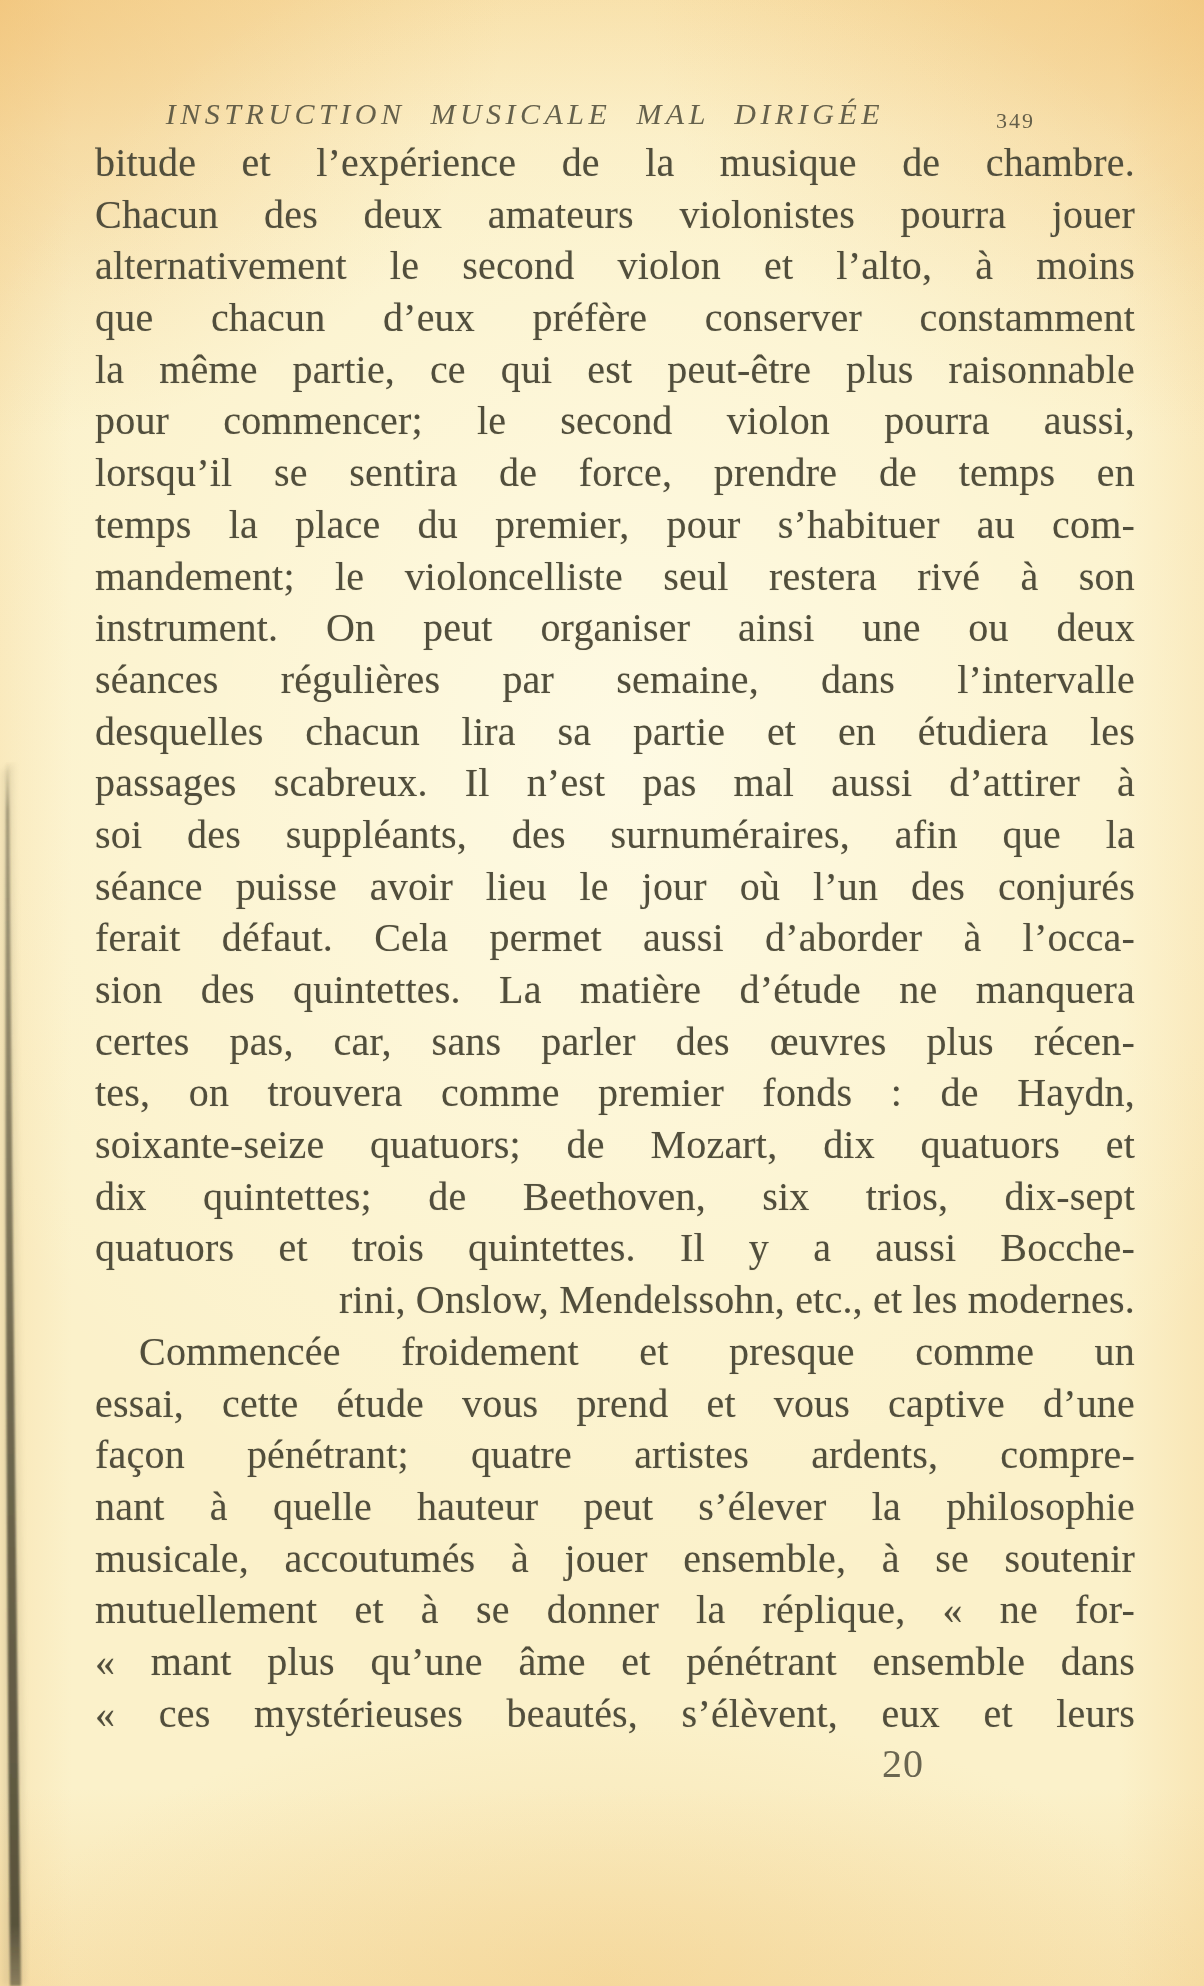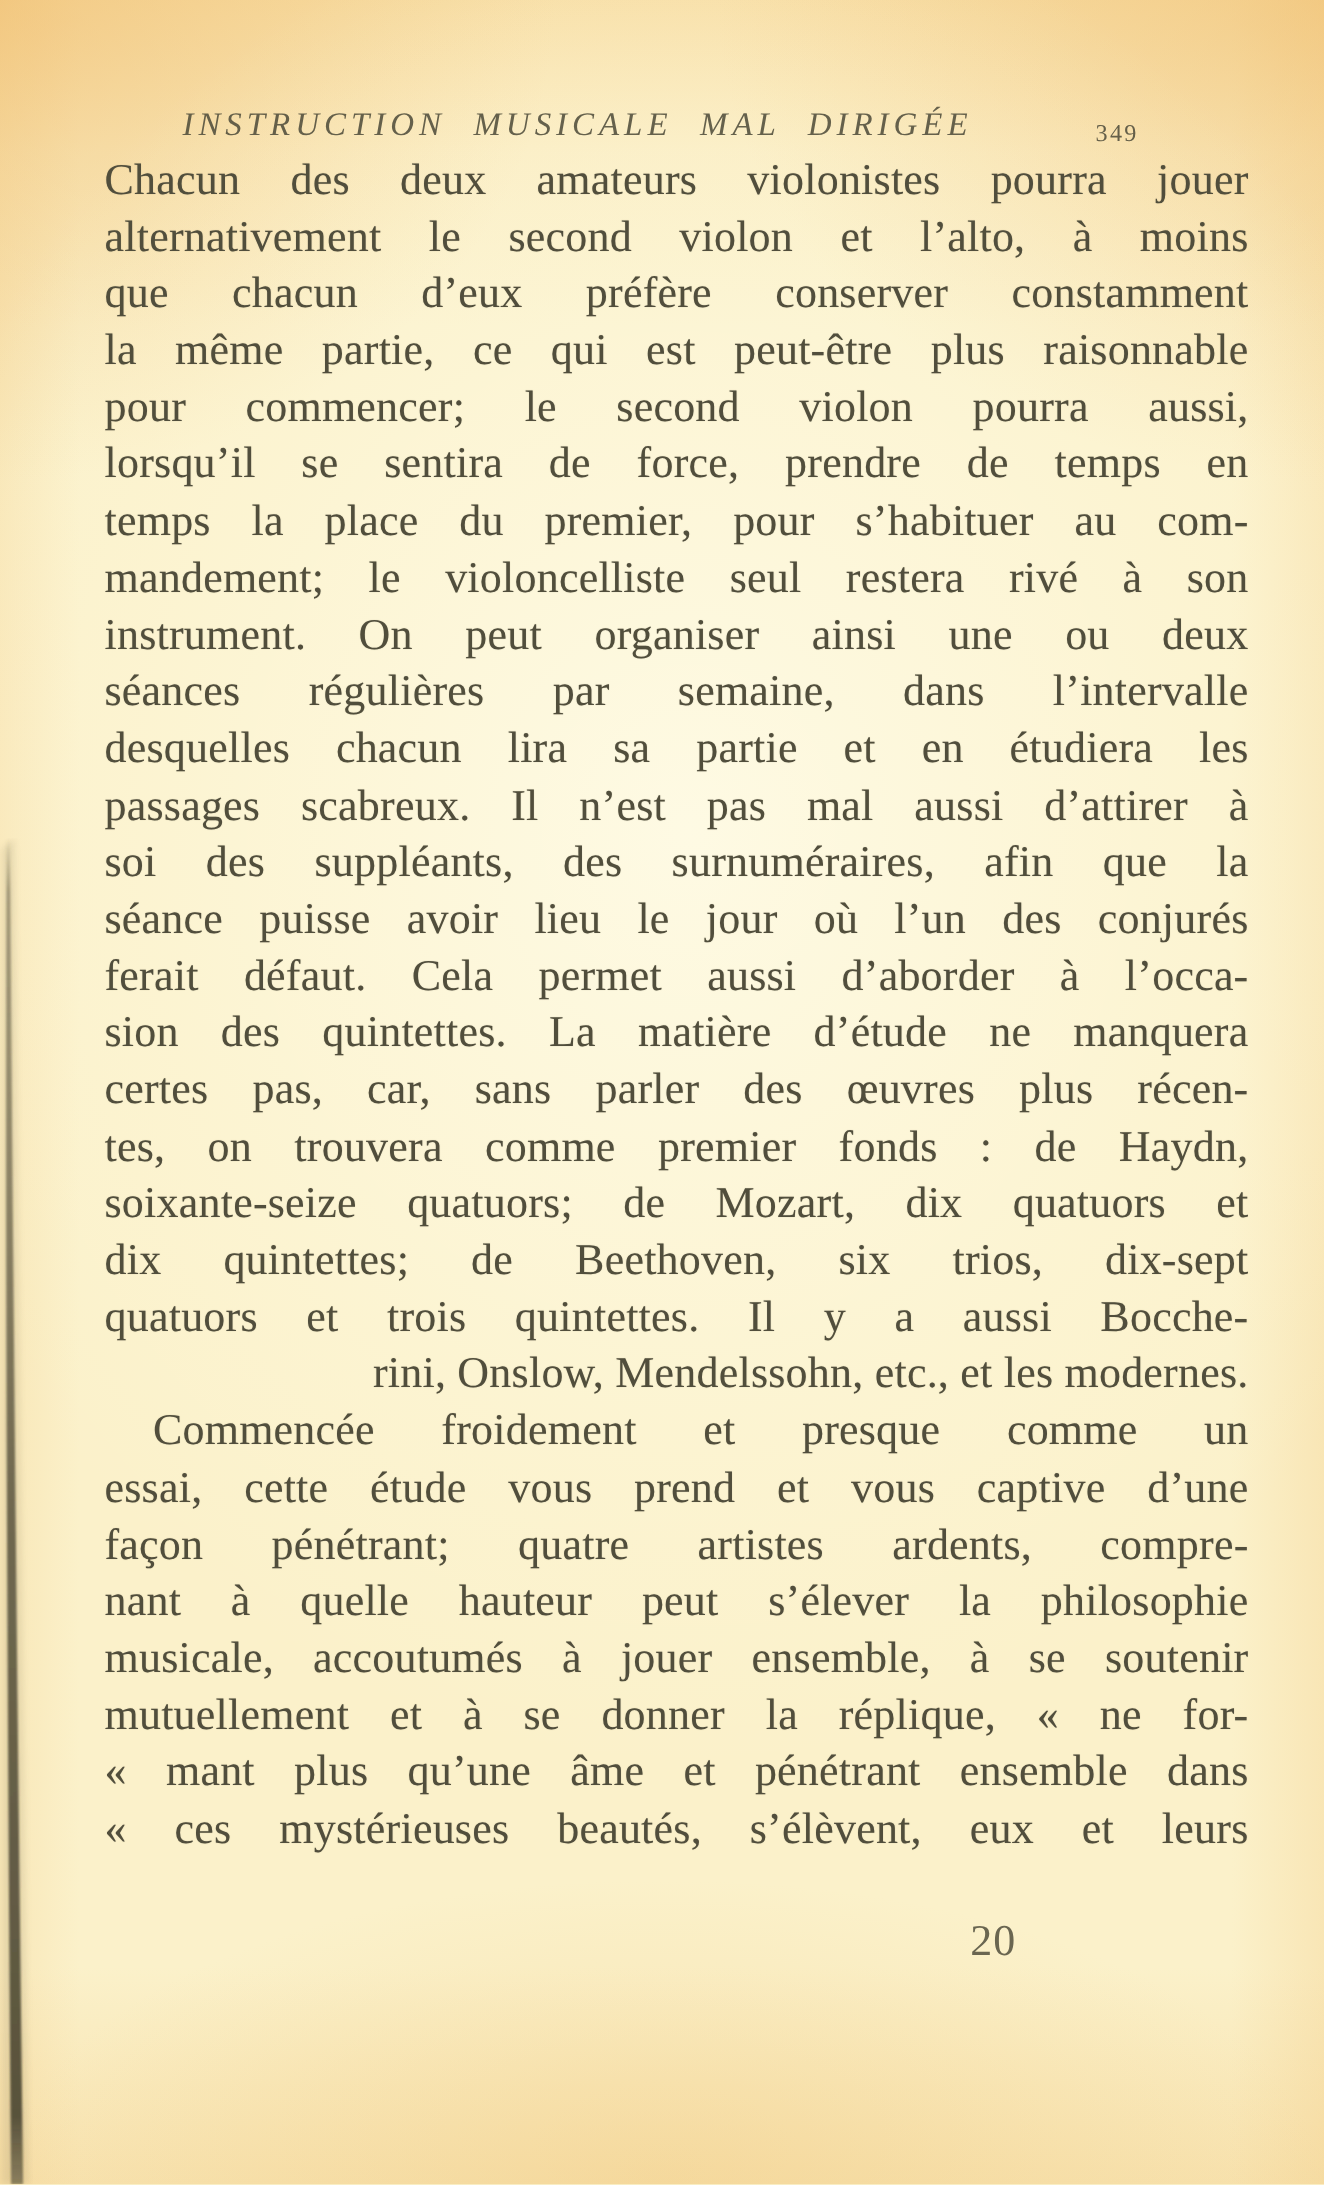--- a/index.html
+++ b/index.html
@@ -109,20 +109,21 @@
 
 <div class="page">
   <div class="vignette"></div>
 
   <header class="running-header">
     <div class="running-title">INSTRUCTION MUSICALE MAL DIRIGÉE</div>
     <div class="folio">349</div>
   </header>
 
   <main class="text-column">
+      <div class="line">bitude et l’expérience de la musique de chambre.</div>
       <div class="line">Chacun des deux amateurs violonistes pourra jouer</div>
       <div class="line">alternativement le second violon et l’alto, à moins</div>
       <div class="line">que chacun d’eux préfère conserver constamment</div>
       <div class="line">la même partie, ce qui est peut-être plus raisonnable</div>
       <div class="line">pour commencer; le second violon pourra aussi,</div>
       <div class="line">lorsqu’il se sentira de force, prendre de temps en</div>
       <div class="line">temps la place du premier, pour s’habituer au com-</div>
       <div class="line">mandement; le violoncelliste seul restera rivé à son</div>
       <div class="line">instrument. On peut organiser ainsi une ou deux</div>
       <div class="line">séances régulières par semaine, dans l’intervalle</div>

